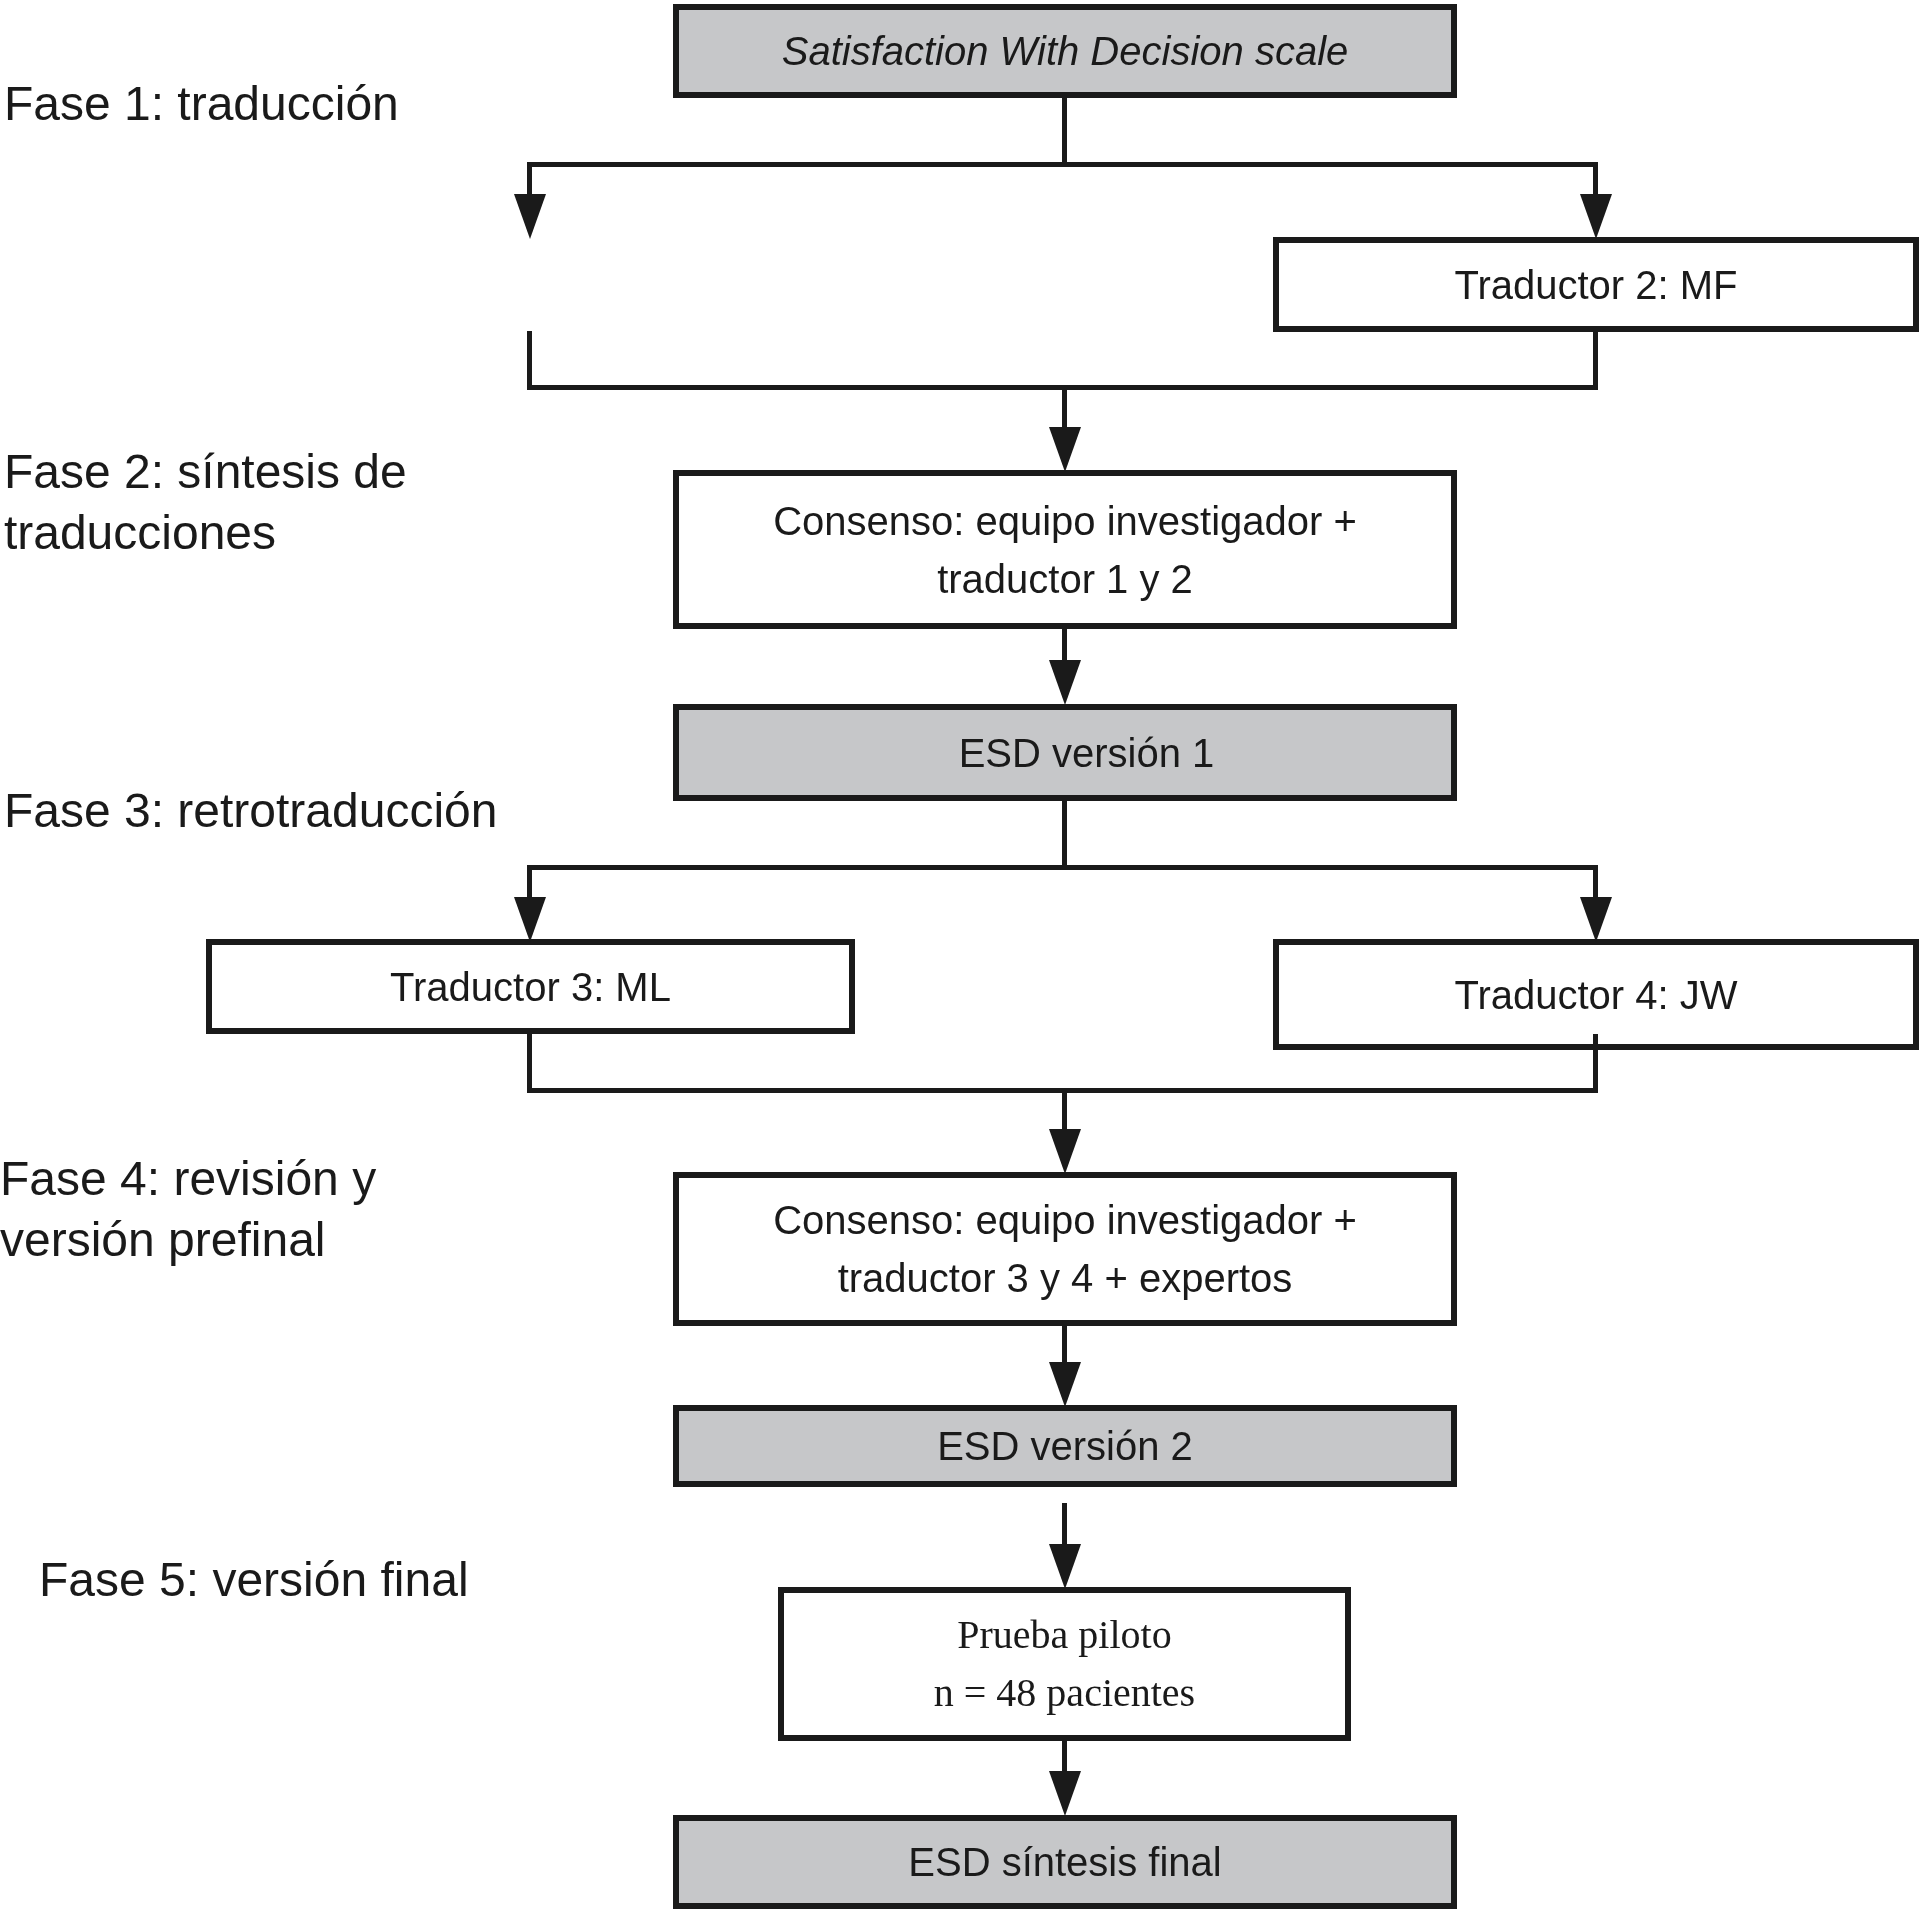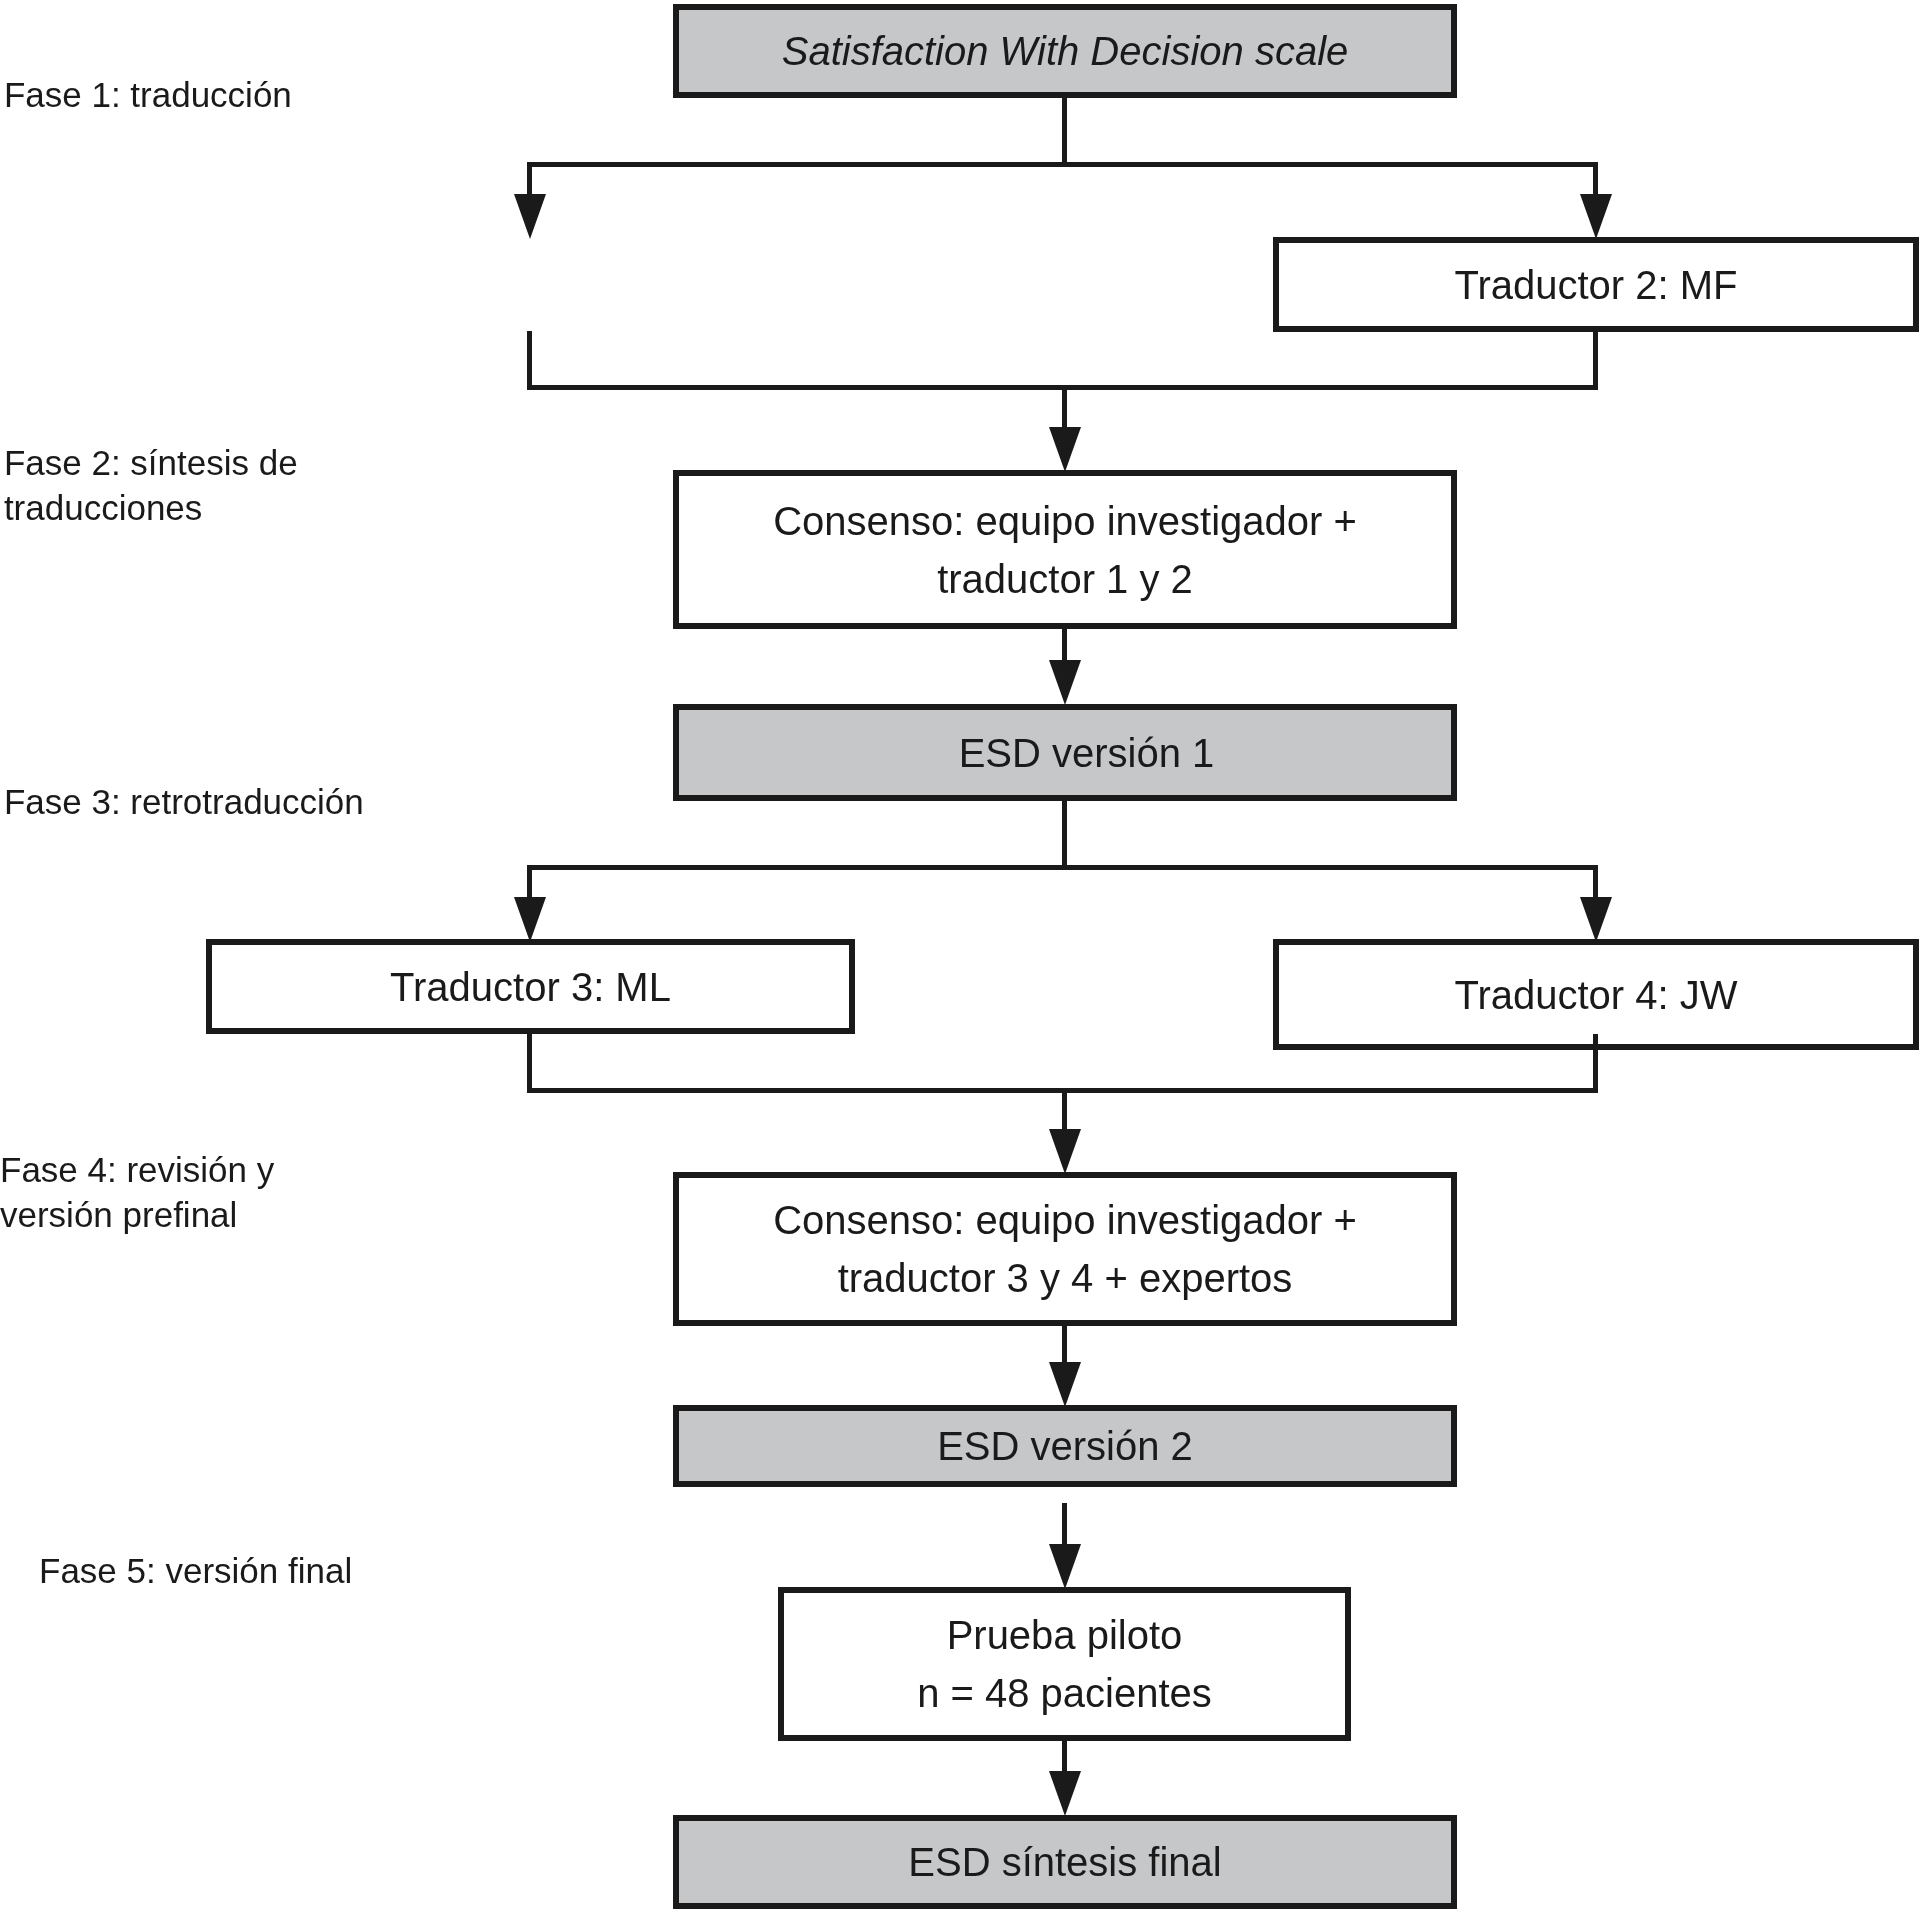--- a/index.html
+++ b/index.html
@@ -22,21 +22,21 @@
     font-size:40px;
     line-height:1.45;
     white-space:pre-line;
     color:#1a1a1a;
   }
   .node.gray{background:#c6c7c9;}
   .node.white{background:#ffffff;}
   .node.italic{font-style:italic;}
   .phase{
     position:absolute;
-    font-size:35px;
+    font-size:48px;
     line-height:1.28;
     white-space:pre-line;
     color:#1a1a1a;
   }
   .vline{position:absolute;width:5.4px;background:#1a1a1a;}
   .hline{position:absolute;height:5.4px;background:#1a1a1a;}
   .arrow{
     position:absolute;
     width:0;height:0;
     border-left:16px solid transparent;
@@ -60,21 +60,21 @@
   <div class="node gray italic" style="left:673px;top:3.9px;width:784px;height:94px;">Satisfaction With Decision scale</div>
   <div class="node white" style="left:1273px;top:237px;width:646px;height:95px;">Traductor 2: MF</div>
   <div class="node white" style="left:673px;top:470px;width:784px;height:159px;">Consenso: equipo investigador +
 traductor 1 y 2</div>
   <div class="node gray" style="left:673px;top:704px;width:784px;height:97px;padding-left:43px;">ESD versión 1</div>
   <div class="node white" style="left:206px;top:939px;width:649px;height:95px;">Traductor 3: ML</div>
   <div class="node white" style="left:1273px;top:939px;width:646px;height:111px;">Traductor 4: JW</div>
   <div class="node white" style="left:673px;top:1172px;width:784px;height:154px;">Consenso: equipo investigador +
 traductor 3 y 4 + expertos</div>
   <div class="node gray" style="left:673px;top:1405px;width:784px;height:82px;">ESD versión 2</div>
-  <div class="node white" style="left:778px;top:1587px;width:573px;height:154px;">Prueba piloto
+  <div class="node white" style="left:778px;top:1587px;width:573px;height:154px;font-family:Liberation Serif, serif;">Prueba piloto
 n = 48 pacientes</div>
   <div class="node gray" style="left:673px;top:1815px;width:784px;height:94px;">ESD síntesis final</div>
 
   <div class="vline" style="left:1062px;top:98px;height:69px;"></div>
   <div class="hline" style="left:527px;top:162px;width:1071px;"></div>
   <div class="vline" style="left:527px;top:162px;height:37px;"></div>
   <div class="arrow" style="left:514px;top:194px;"></div>
   <div class="vline" style="left:1593px;top:162px;height:37px;"></div>
   <div class="arrow" style="left:1580px;top:194px;"></div>
 

